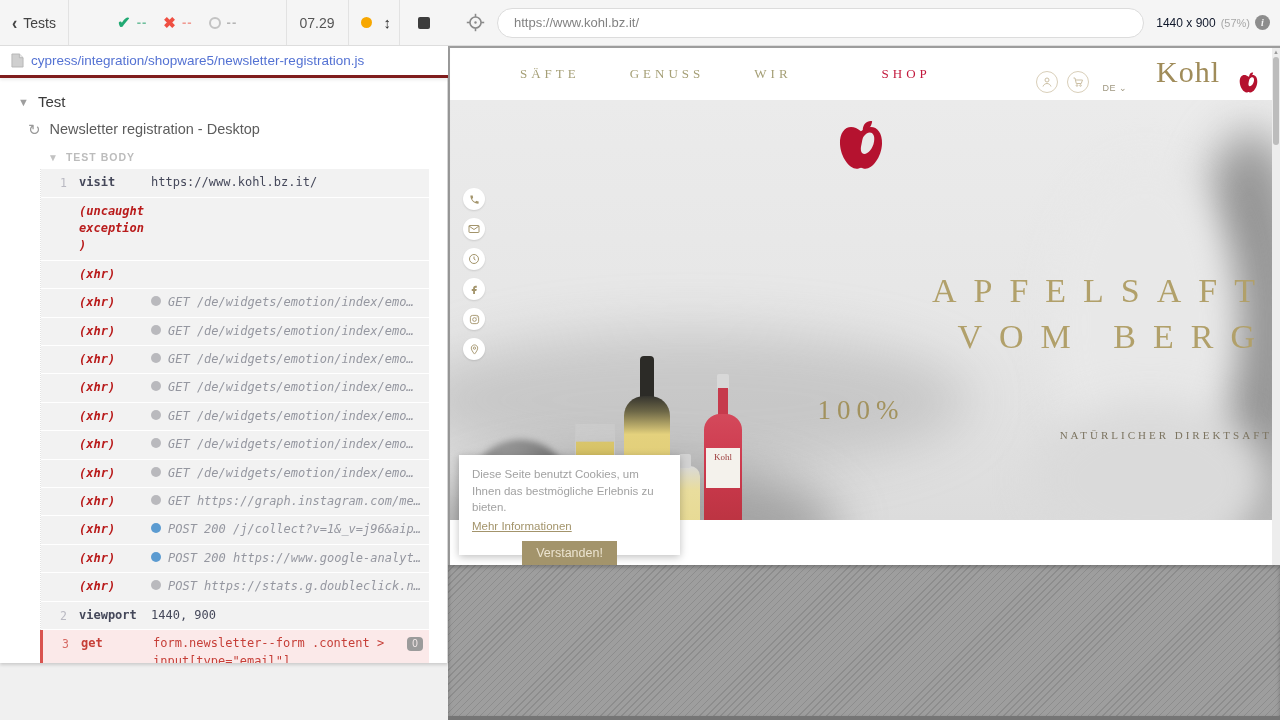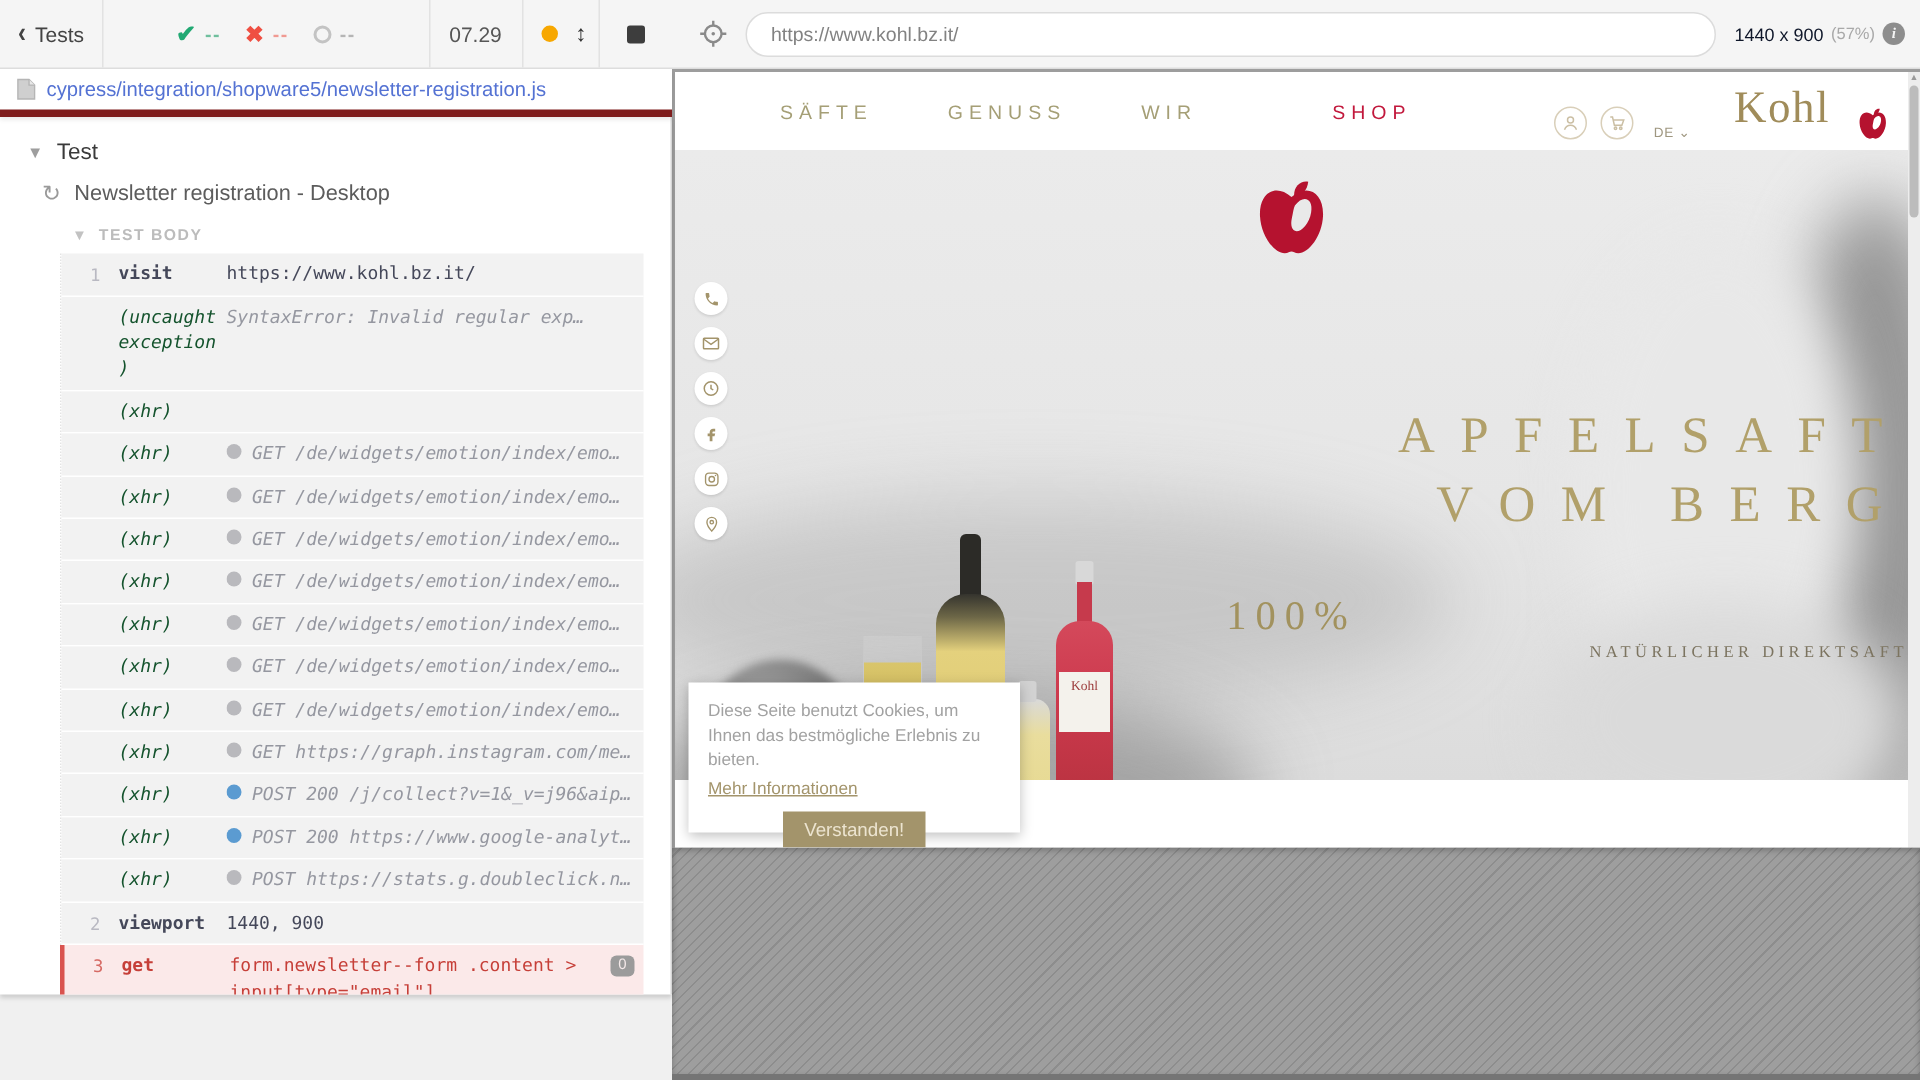--- a/index.html
+++ b/index.html
@@ -35,41 +35,41 @@
     display:flex; align-items:center; padding:0 16px; font-size:13px; color:#828282; }
   .size-info { display:flex; align-items:center; gap:5px; white-space:nowrap; }
   .size-txt { color:#0f172a; font-size:12px; }
   .scale-txt { color:#a8a8a8; font-size:11px; }
   .info-ic { width:15px; height:15px; background:#8d8d8d; color:#f5f5f5; border-radius:50%;
     font-size:10px; font-weight:bold; display:flex; align-items:center; justify-content:center;
     font-family:"Liberation Serif", serif; font-style:italic; }
 
   
   .left-panel { position:absolute; left:0; top:46px; width:448px; height:674px; background:#f0f0f0; z-index:20; }
-  .spec-bar { height:32px; background:#fff; border-bottom:5px solid #7f1d1d;
+  .spec-bar { height:32px; background:#fff; border-bottom:3px solid #7f1d1d;
     box-shadow:0 2px 3px rgba(0,0,0,.08); display:flex; align-items:center; gap:7px; padding:0 11px; position:relative; z-index:5;}
   .spec-link { color:#5472d3; font-size:13.5px; cursor:pointer; }
   .tests-card { background:#fff; height:585px; border-right:1px solid #d6d6d6; box-shadow:0 2px 3px rgba(0,0,0,.15); overflow:hidden; padding-top:9px; }
   .suite-row { display:flex; align-items:center; gap:9px; padding:6px 8px 6px 18px; cursor:pointer; }
   .caret { color:#9e9e9e; font-size:11px; }
   .suite-title { color:#3a3a3a; font-size:15px; }
   .test-row { display:flex; align-items:center; gap:9px; padding:5px 8px 8px 28px; cursor:pointer; }
   .running-ic { color:#9a9a9a; font-size:15px; line-height:1; }
   .test-title { color:#5c5c5c; font-size:14.5px; }
   .body-row { display:flex; align-items:center; gap:8px; padding:6px 8px 6px 48px; cursor:pointer; }
   .body-label { color:#bcbcbc; font-size:10.5px; font-weight:bold; letter-spacing:1px; }
   .body-row .caret { font-size:10px; color:#c2c2c2; }
 
   .cmd-list { margin-left:40px; width:389px; border-left:1px dotted #e3e3e3; }
   .cmd-row { display:flex; background:#f2f2f2; border-bottom:1px solid #fff; padding:5px 6px 5px 0;
     font-family:"DejaVu Sans Mono", monospace; font-size:12px; line-height:1.45; cursor:pointer; }
   .cmd-num { width:26px; text-align:right; color:#b9b9c2; flex:none; font-size:11.5px; padding-top:1px; }
   .cmd-name { width:84px; flex:none; padding-left:12px; color:#45485a; font-weight:bold; word-break:break-word; }
   .cmd-msg { flex:1; color:#45485a; overflow:hidden; }
-  .cmd-row.event .cmd-name { font-weight:normal; font-style:italic; color:#14532d; }
+  .cmd-row.event .cmd-name { font-weight:bold; font-style:italic; color:#b91c1c; }
   .cmd-row.event .cmd-msg { font-style:italic; color:#9597a0; white-space:nowrap; text-overflow:ellipsis; }
   .dot { width:10px; height:10px; border-radius:50%; display:inline-block; margin-right:7px; background:#b9b9bd; }
   .dot.blue { background:#5b9bd1; }
   .cmd-row.failed { background:#fbe9e9; border-left:3px solid #d9534f; margin-left:-1px; }
   .cmd-row.failed .cmd-num { color:#d66a64; }
   .cmd-row.failed .cmd-name, .cmd-row.failed .cmd-msg { color:#c63f38; }
   .cmd-badge { flex:none; align-self:flex-start; margin-left:6px; background:#9b9b9b; color:#f4e9e9;
     min-width:16px; height:14px; border-radius:4px; font-size:10px; display:flex; align-items:center;
     justify-content:center; padding:0 4px; margin-top:2px; font-family:"Liberation Sans",sans-serif; }
 
@@ -81,21 +81,21 @@
 
   .site { position:absolute; left:2px; top:2px; width:822px; height:517px; background:#fff; overflow:hidden; }
   .scrollbar { position:absolute; right:0; top:2px; width:8px; height:517px; background:#ededed; }
   .scroll-up { height:8px; display:flex; align-items:center; justify-content:center; color:#9a9a9a; font-size:6px; }
   .scroll-thumb { position:absolute; left:1px; top:9px; width:6px; height:88px; background:#bcbcbc; border-radius:3px; }
 
   
   .site-nav { position:absolute; left:0; top:0; width:100%; height:52px; background:#fff;
     display:flex; align-items:center; padding:0 14px 0 70px; }
   .nav-links { display:flex; gap:50px; }
-  .nav-link { font-family:Liberation Sans, sans-serif; font-size:13px; letter-spacing:4px;
+  .nav-link { font-family:Liberation Serif, serif; font-size:13px; letter-spacing:4px;
     color:#a59f76; cursor:pointer; }
   .nav-link.active { color:#c2183c;margin-left:40px; }
   .nav-right { margin-left:auto; display:flex; align-items:flex-end; gap:9px; }
   .nav-circle { width:22px; height:22px; border:1px solid #d9cfb9; border-radius:50%;
     display:flex; align-items:center; justify-content:center; cursor:pointer; }
   .lang-switch { font-size:9px; color:#9f9780; letter-spacing:.5px; margin:0 6px 0 4px; cursor:pointer; }
   .site-logo { font-family:"Liberation Serif", serif; font-size:30px; color:#a08c5a;
     letter-spacing:1px; margin:0 10px 4px 14px; cursor:pointer; }
 
   
@@ -238,21 +238,20 @@
       </div>
       <div class="cmd-list" id="command-list">
           <div class="cmd-row">
             <span class="cmd-num">1</span>
             <span class="cmd-name">visit</span>
             <span class="cmd-msg">https://www.kohl.bz.it/</span>
           </div>
           <div class="cmd-row event">
             <span class="cmd-num"></span>
             <span class="cmd-name">(uncaught exception)</span>
-            <span class="cmd-msg">SyntaxError: Invalid regular exp…</span>
           </div>
           <div class="cmd-row event">
             <span class="cmd-num"></span>
             <span class="cmd-name">(xhr)</span>
           </div>
           <div class="cmd-row event">
             <span class="cmd-num"></span>
             <span class="cmd-name">(xhr)</span>
             <span class="cmd-msg"><i class="dot "></i>GET /de/widgets/emotion/index/emo…</span>
           </div>

